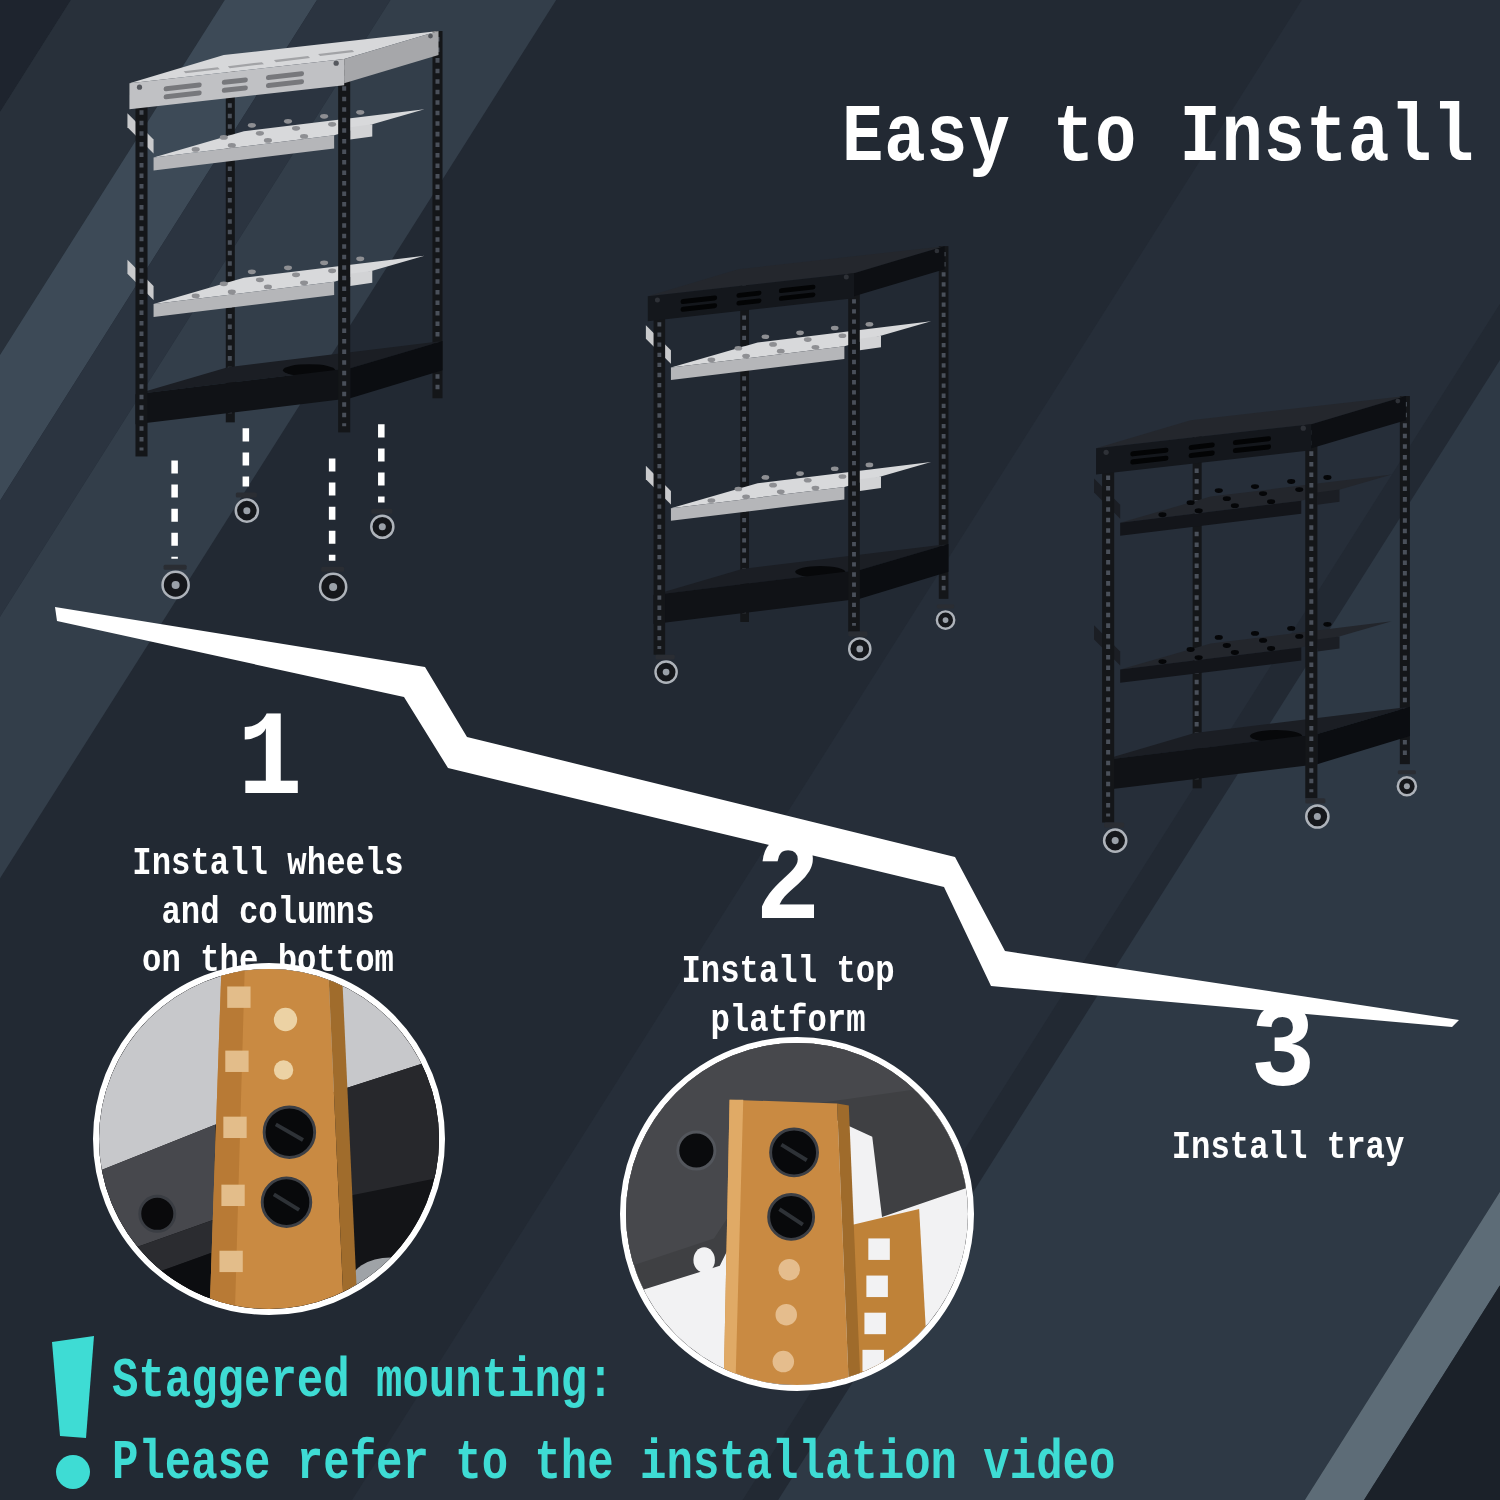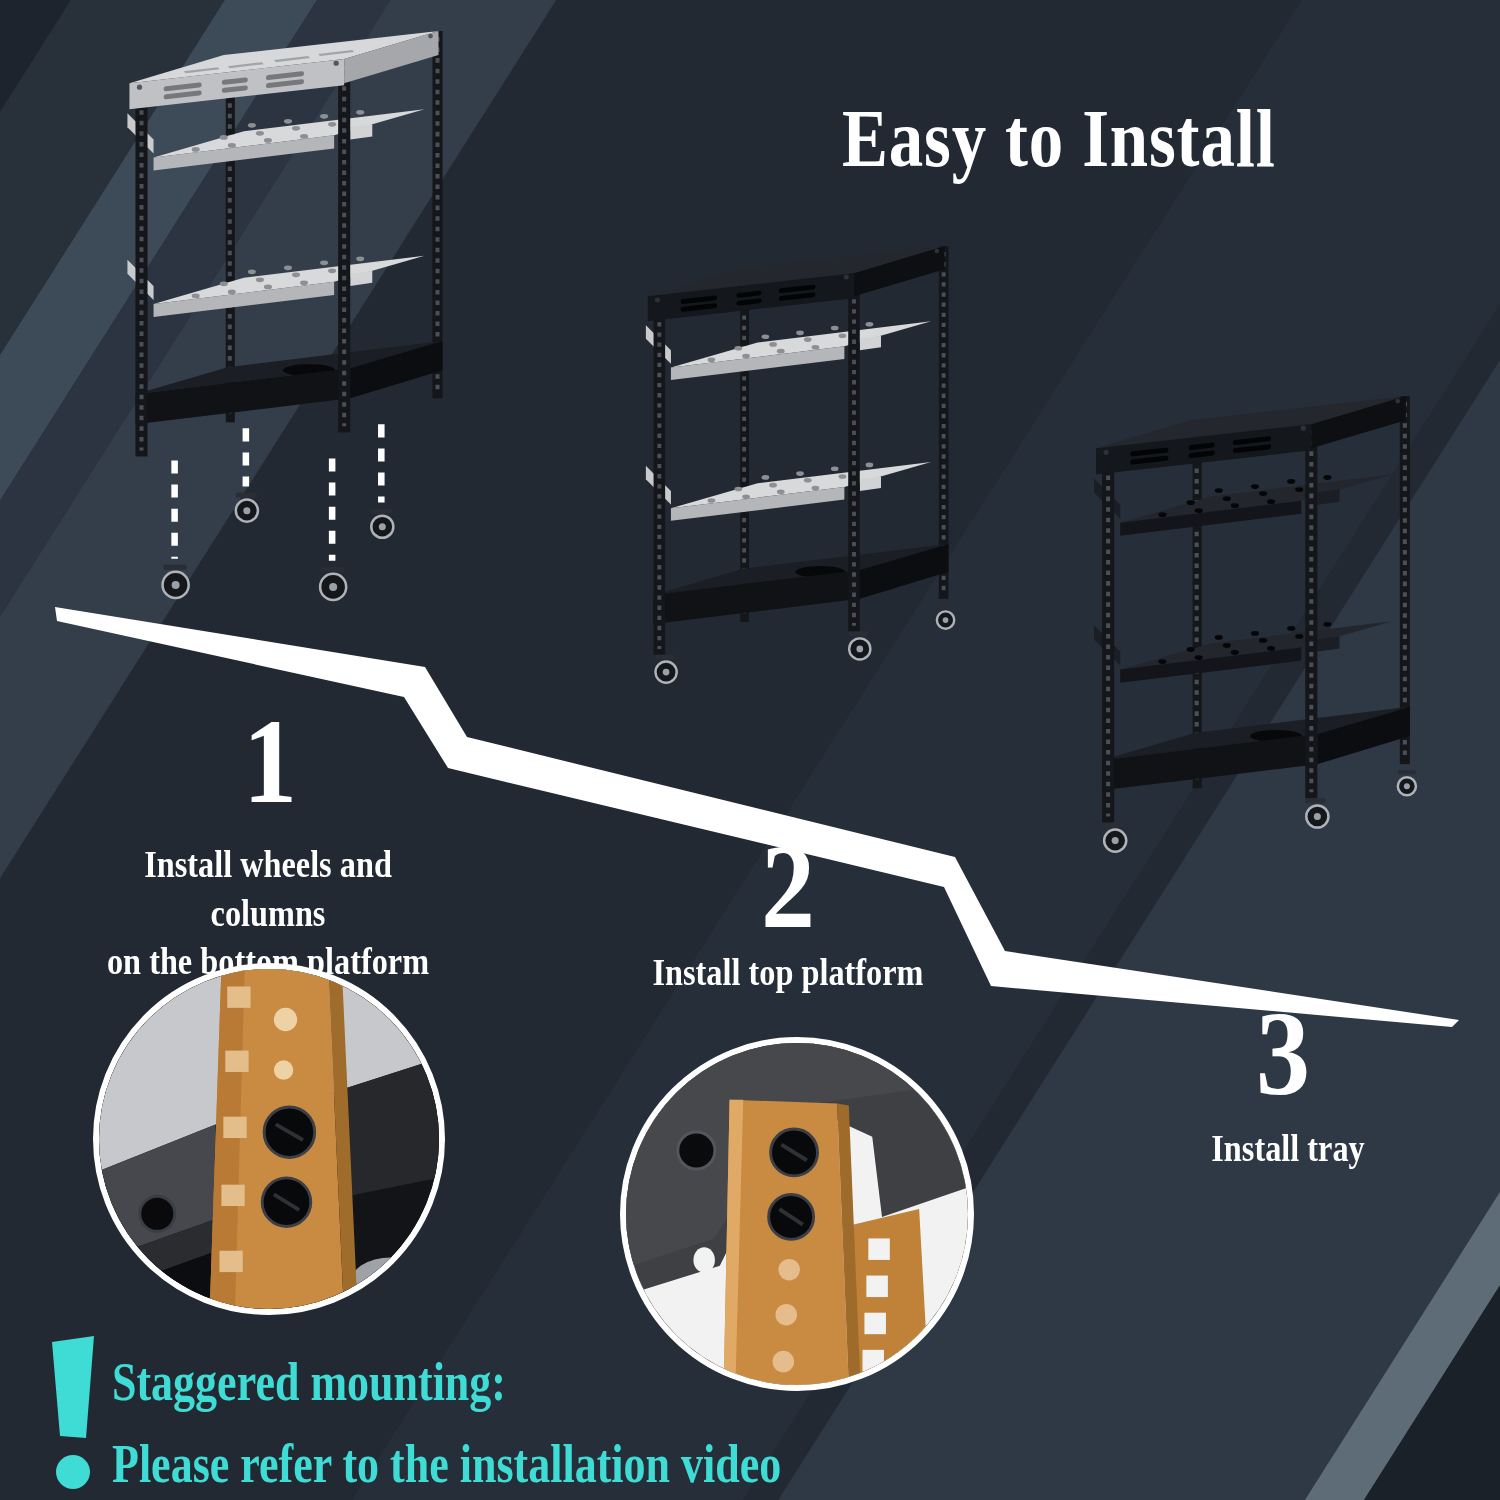--- a/index.html
+++ b/index.html
@@ -1,18 +1,18 @@
 <!DOCTYPE html>
 <html><head>
 <meta charset="utf-8">
 <style>
   html,body{margin:0;padding:0;background:#10151c;}
   .stage{
     position:relative;width:1500px;height:1500px;overflow:hidden;
-    background:#222933;font-family:Liberation Serif, serif;
+    background:#222933;font-family:Liberation Mono, monospace;
   }
   .stage svg{display:block;}
   .bg-svg,.zig-svg{position:absolute;left:0;top:0;width:1500px;height:1500px;pointer-events:none;}
 
   
   .title{
     position:absolute;left:842px;top:92px;width:620px;
     color:#fff;font-size:82px;font-weight:700;letter-spacing:1px;
     transform:scaleX(.84);transform-origin:0 50%;white-space:nowrap;
   }

